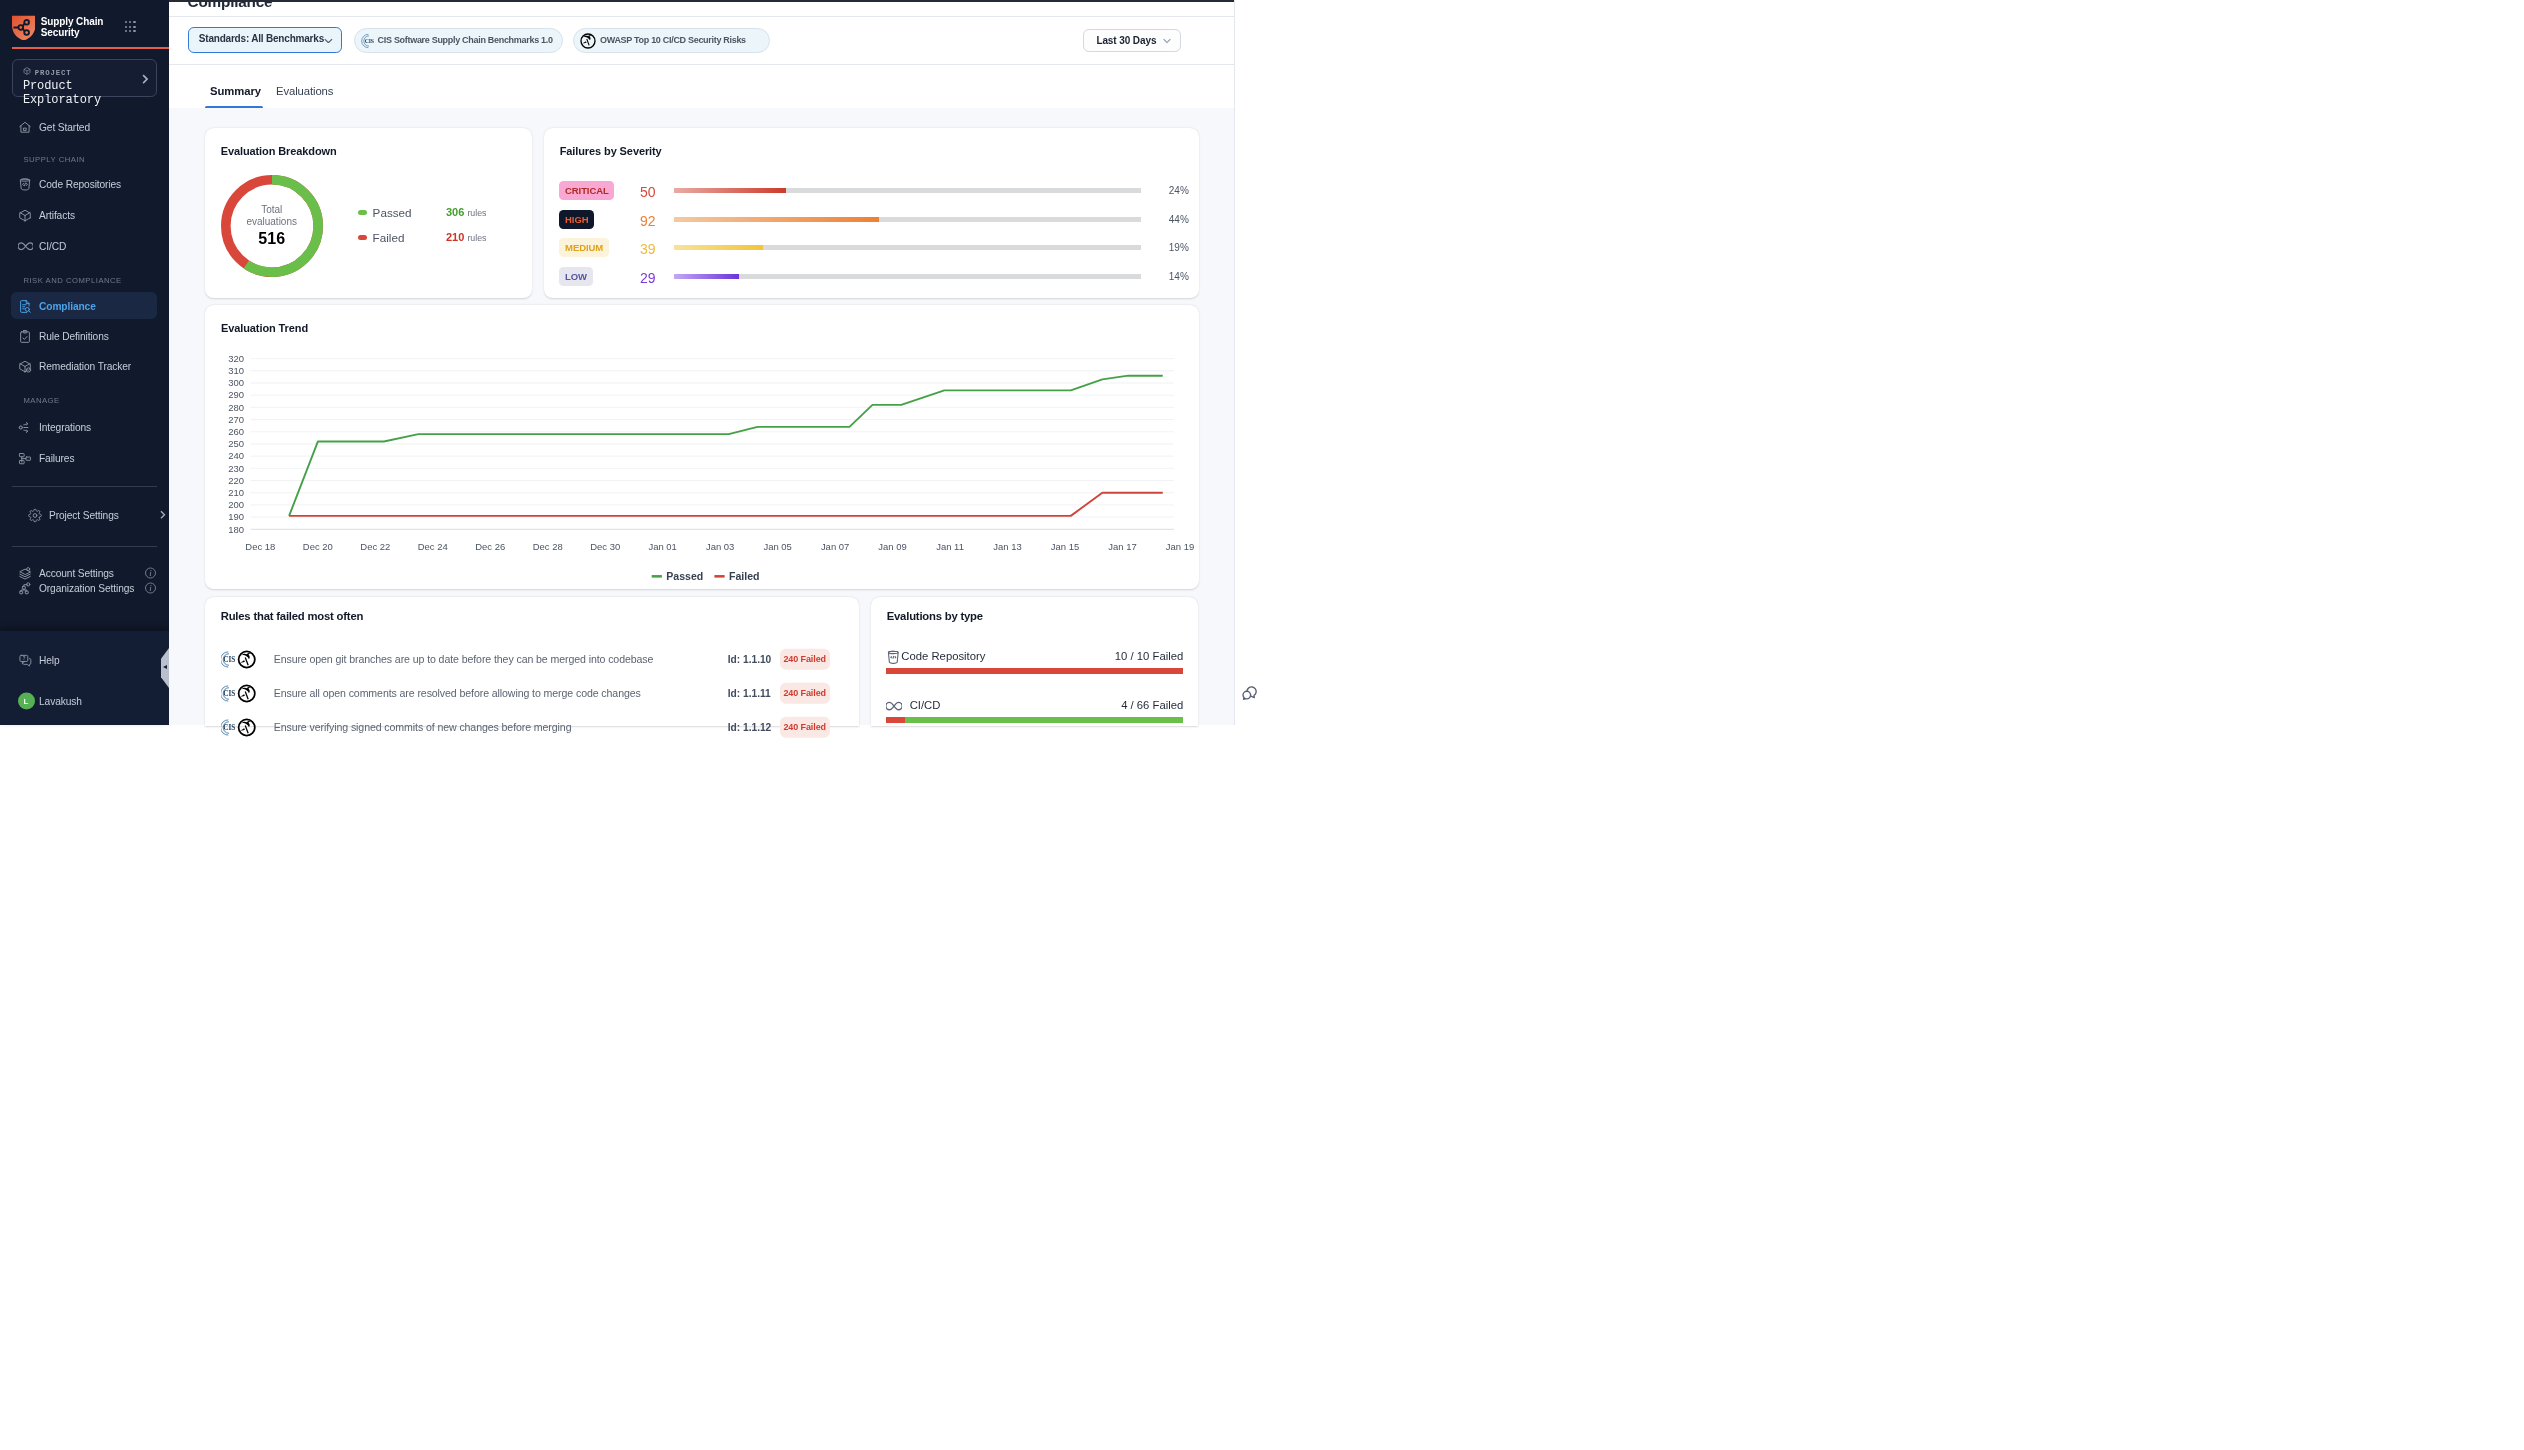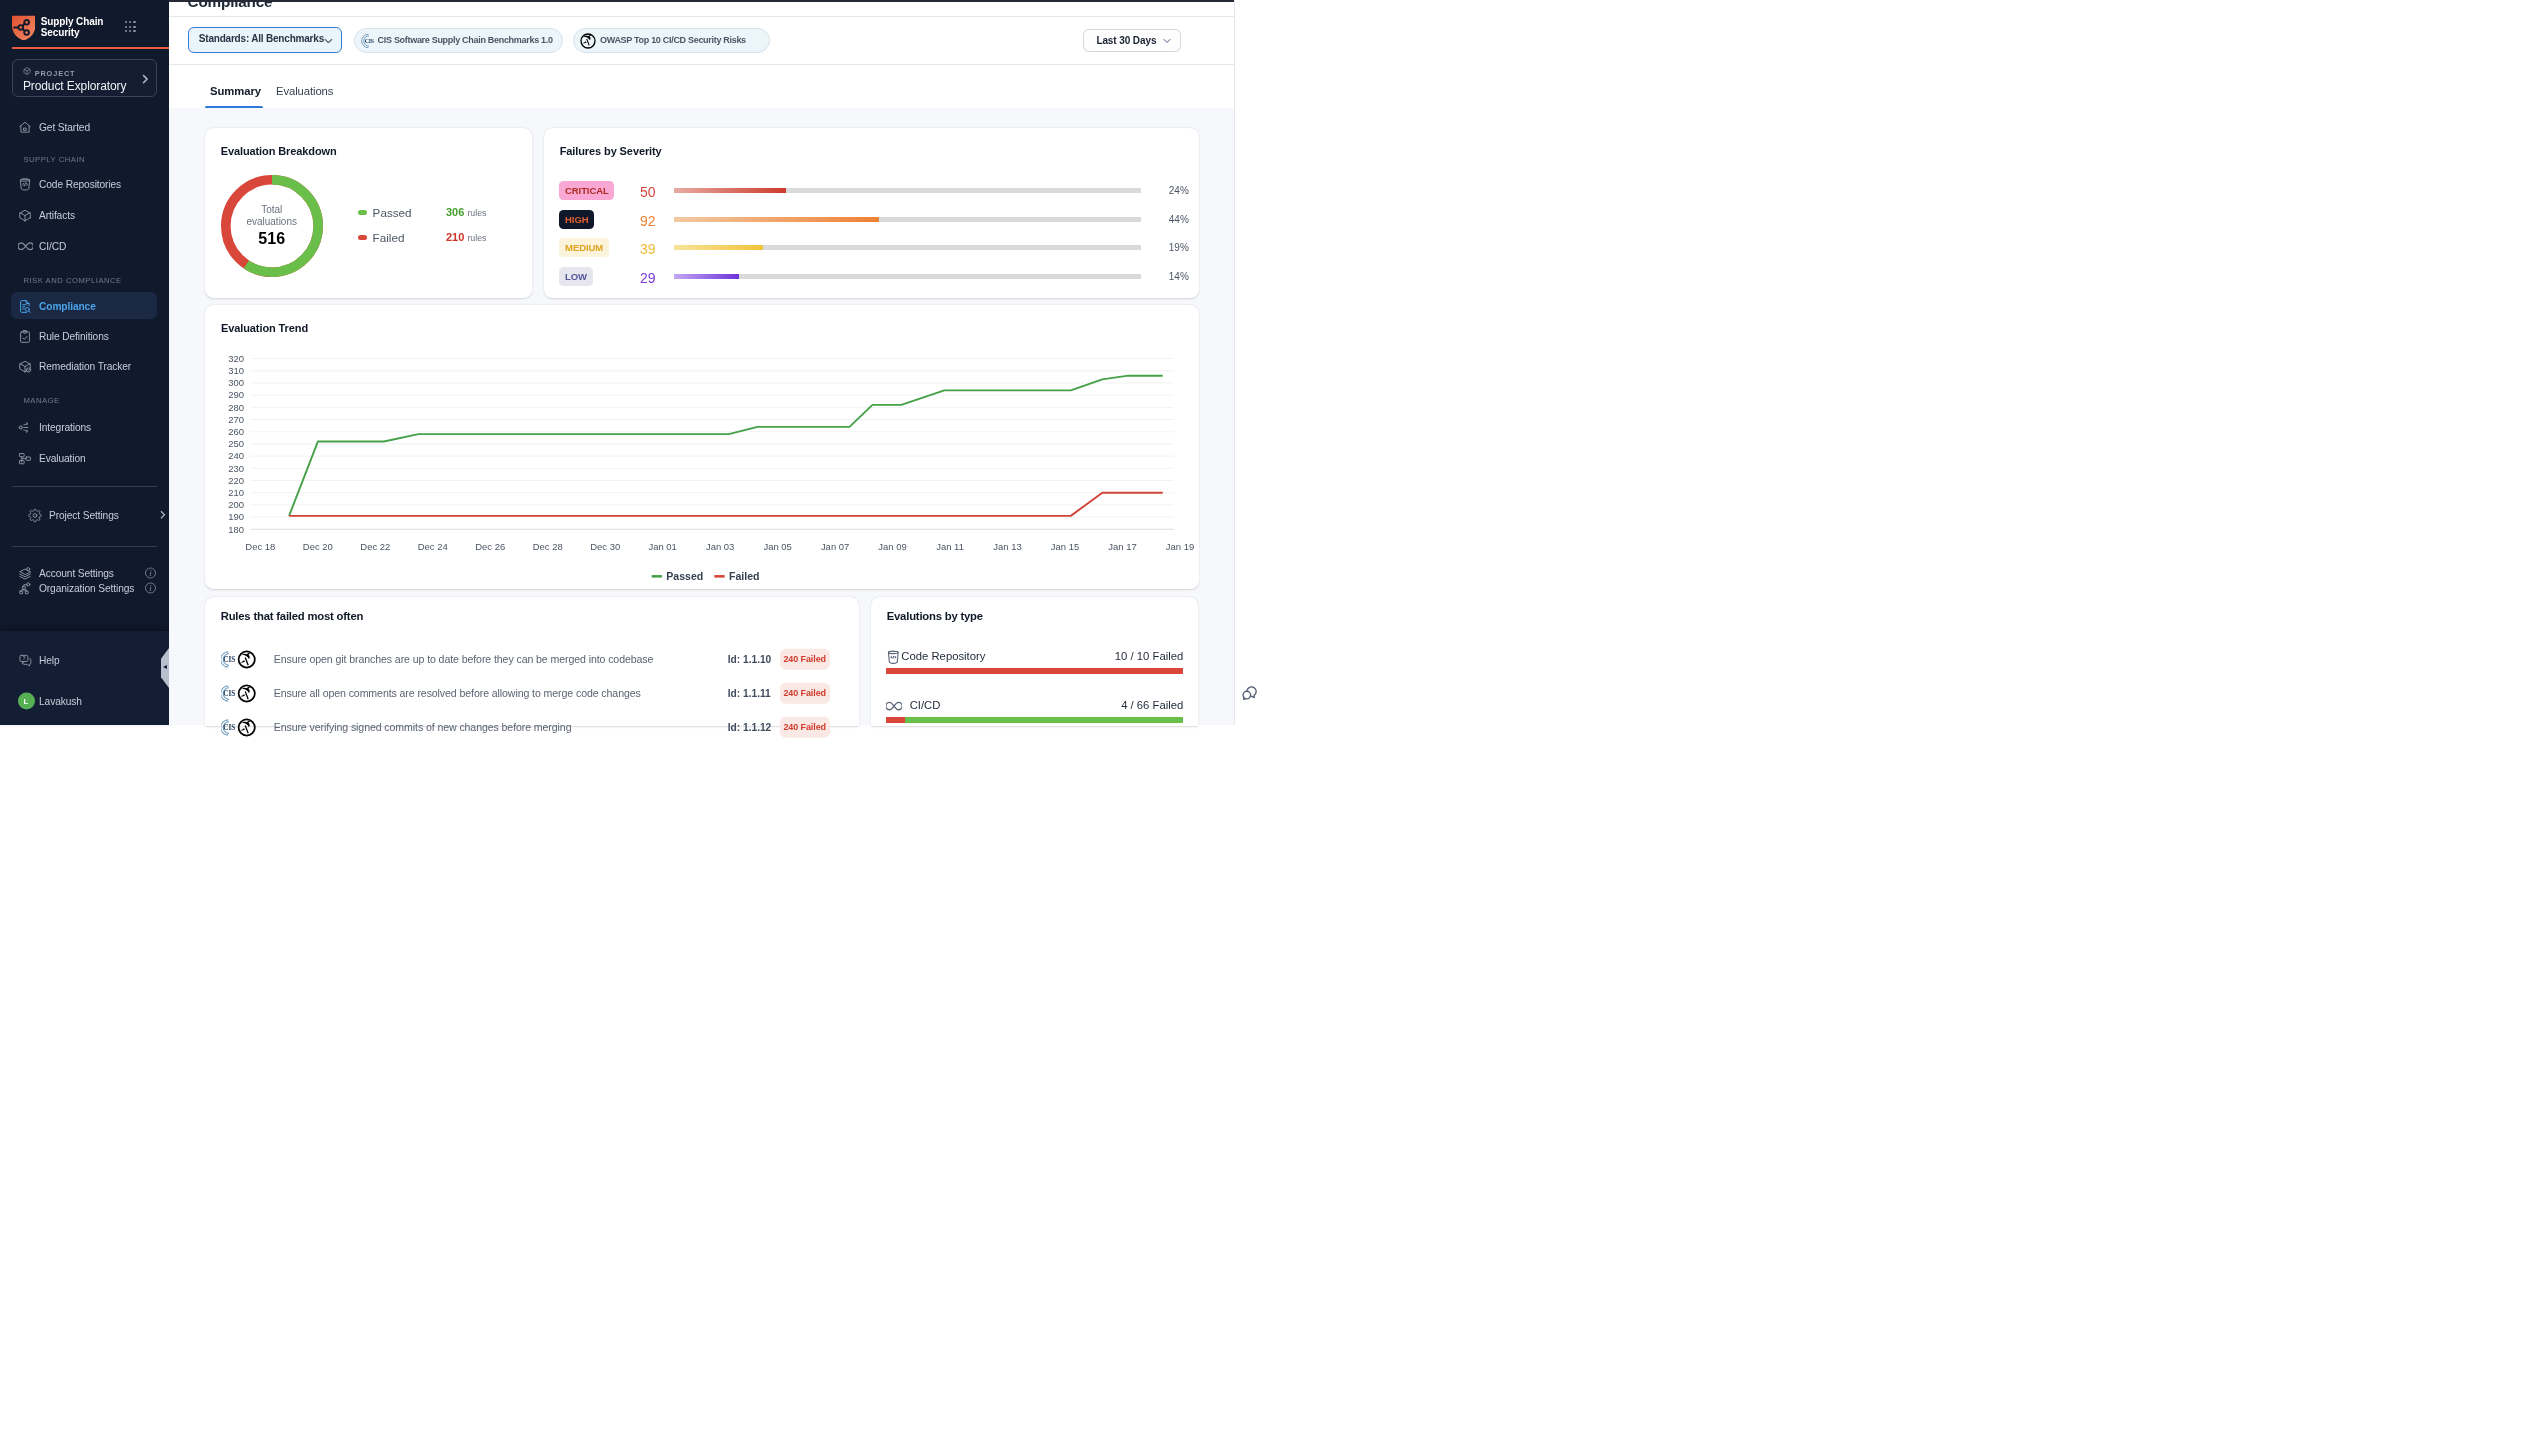--- a/index.html
+++ b/index.html
@@ -4,21 +4,21 @@
 <style>
 * { margin:0; padding:0; box-sizing:border-box; }
 html,body { width:1262px; height:725px; overflow:hidden; font-family:"Liberation Sans", sans-serif; background:#fff; }
 .sidebar { position:absolute; left:0; top:0; width:169px; height:725px; background:#111a2c; color:#c6cdda; }
 .logo-row { position:absolute; left:11.7px; top:14.6px; width:145px; height:26px; }
 .logo-shield { position:absolute; left:0; top:0; width:23.4px; height:25.6px; }
 .logo-text { position:absolute; left:29px; top:1.5px; font-size:10px; font-weight:bold; color:#fff; line-height:11.3px; letter-spacing:-0.1px;}
 .grid-icon { position:absolute; left:113px; top:6.6px; width:11px; height:12.4px; }
 .grid-icon div { position:absolute; width:2.2px; height:2.2px; border-radius:50%; background:#8a92a3; }
 .orange-rule { position:absolute; left:11.7px; right:0; top:47px; height:1.5px; background:#e85d45; }
-.proj-card { position:absolute; left:11.7px; top:59px; width:145px; height:38px; border:0.7px solid #3a445c; border-radius:5.8px; background:#141d31; }
+.proj-card { position:absolute; left:11.7px; top:59px; width:145px; height:38px; border:0.7px solid #3a445c; border-radius:5.8px; background:#141d31;font-family:Liberation Mono, monospace; }
 .proj-label { position:absolute; left:22px; top:8.8px; font-size:7.3px; font-weight:bold; letter-spacing:0.9px; color:#949cac; }
 .proj-name { position:absolute; left:10.2px; top:18.6px; font-size:12px; color:#eef1f5; letter-spacing:-0.1px; }
 .proj-chev { position:absolute; right:7.3px; top:14px; color:#aab1bf; font-size:10.2px; }
 .nav-item { position:absolute; left:0; width:169px; height:26px; }
 .nav-item .ico { position:absolute; left:17.5px; top:50%; transform:translateY(-50%); width:13px; height:13px; }
 .nav-item .lbl { position:absolute; left:39px; top:50%; transform:translateY(-50%); font-size:10.2px; color:#c6cdda; letter-spacing:-0.1px; white-space:nowrap; }
 .sec-label { position:absolute; left:23.4px; font-size:7.7px; letter-spacing:0.5px; color:#6f7a90; white-space:nowrap; }
 .active-item { position:absolute; left:11.3px; width:146px; height:27px; background:#1a2844; border-radius:5.8px; }
 .sb-divider { position:absolute; left:11.7px; right:11.7px; height:0.7px; background:#333d52; }
 .info-ico { position:absolute; right:13px; top:50%; transform:translateY(-50%); width:11px; height:11px; border:0.9px solid #707a8e; border-radius:50%; color:#707a8e; font-size:7.3px; text-align:center; line-height:10.2px; font-family:"Liberation Serif",serif; font-style:italic; font-weight:bold;}
@@ -200,21 +200,21 @@
         </svg></span>
       <span class="lbl">Integrations</span>
     </div>
   <div class="nav-item" id="nav-pipelines" style="top: 445px;">
       <span class="ico" id="i-pipe"><svg width="14" height="14" viewBox="0 0 24 24" fill="none" stroke="#89919f" stroke-width="1.7" stroke-linecap="round" stroke-linejoin="round">
           <rect x="2.5" y="3.5" width="8" height="5.5" rx="1"></rect>
           <rect x="13.5" y="9.5" width="8" height="5.5" rx="1"></rect>
           <rect x="2.5" y="15.5" width="8" height="5.5" rx="1"></rect>
           <path d="M6.5 9 v9.2 M6.5 12.2 h7"></path>
         </svg></span>
-      <span class="lbl">Evaluation</span>
+      <span class="lbl">Failures</span>
     </div>
   <div class="sb-divider" style="top:486px"></div>
   <div class="nav-item" id="nav-projset" style="top: 502px; margin-left: 10px;">
       <span class="ico" id="i-gear"><svg width="14" height="14" viewBox="0 0 24 24" fill="none" stroke="#89919f" stroke-width="1.7" stroke-linecap="round" stroke-linejoin="round">
           <circle cx="12" cy="12" r="3.2"></circle>
           <path d="M19.4 15a1.65 1.65 0 0 0 .33 1.82l.06.06a2 2 0 1 1-2.83 2.83l-.06-.06a1.65 1.65 0 0 0-1.82-.33 1.65 1.65 0 0 0-1 1.51V21a2 2 0 1 1-4 0v-.09A1.65 1.65 0 0 0 9 19.4a1.65 1.65 0 0 0-1.82.33l-.06.06a2 2 0 1 1-2.83-2.83l.06-.06a1.65 1.65 0 0 0 .33-1.82 1.65 1.65 0 0 0-1.51-1H3a2 2 0 1 1 0-4h.09A1.65 1.65 0 0 0 4.6 9a1.65 1.65 0 0 0-.33-1.82l-.06-.06a2 2 0 1 1 2.83-2.83l.06.06a1.65 1.65 0 0 0 1.82.33H9a1.65 1.65 0 0 0 1-1.51V3a2 2 0 1 1 4 0v.09a1.65 1.65 0 0 0 1 1.51 1.65 1.65 0 0 0 1.82-.33l.06-.06a2 2 0 1 1 2.83 2.83l-.06.06a1.65 1.65 0 0 0-.33 1.82V9a1.65 1.65 0 0 0 1.51 1H21a2 2 0 1 1 0 4h-.09a1.65 1.65 0 0 0-1.51 1z"></path>
         </svg></span>
       <span class="lbl">Project Settings</span>
     <svg style="position:absolute;right:13px;top:8px" width="5.8" height="9.5" viewBox="0 0 9 14" fill="none" stroke="#aab1bf" stroke-width="2">
         <path d="M1.5 1.5 L7 7 L1.5 12.5"></path>

